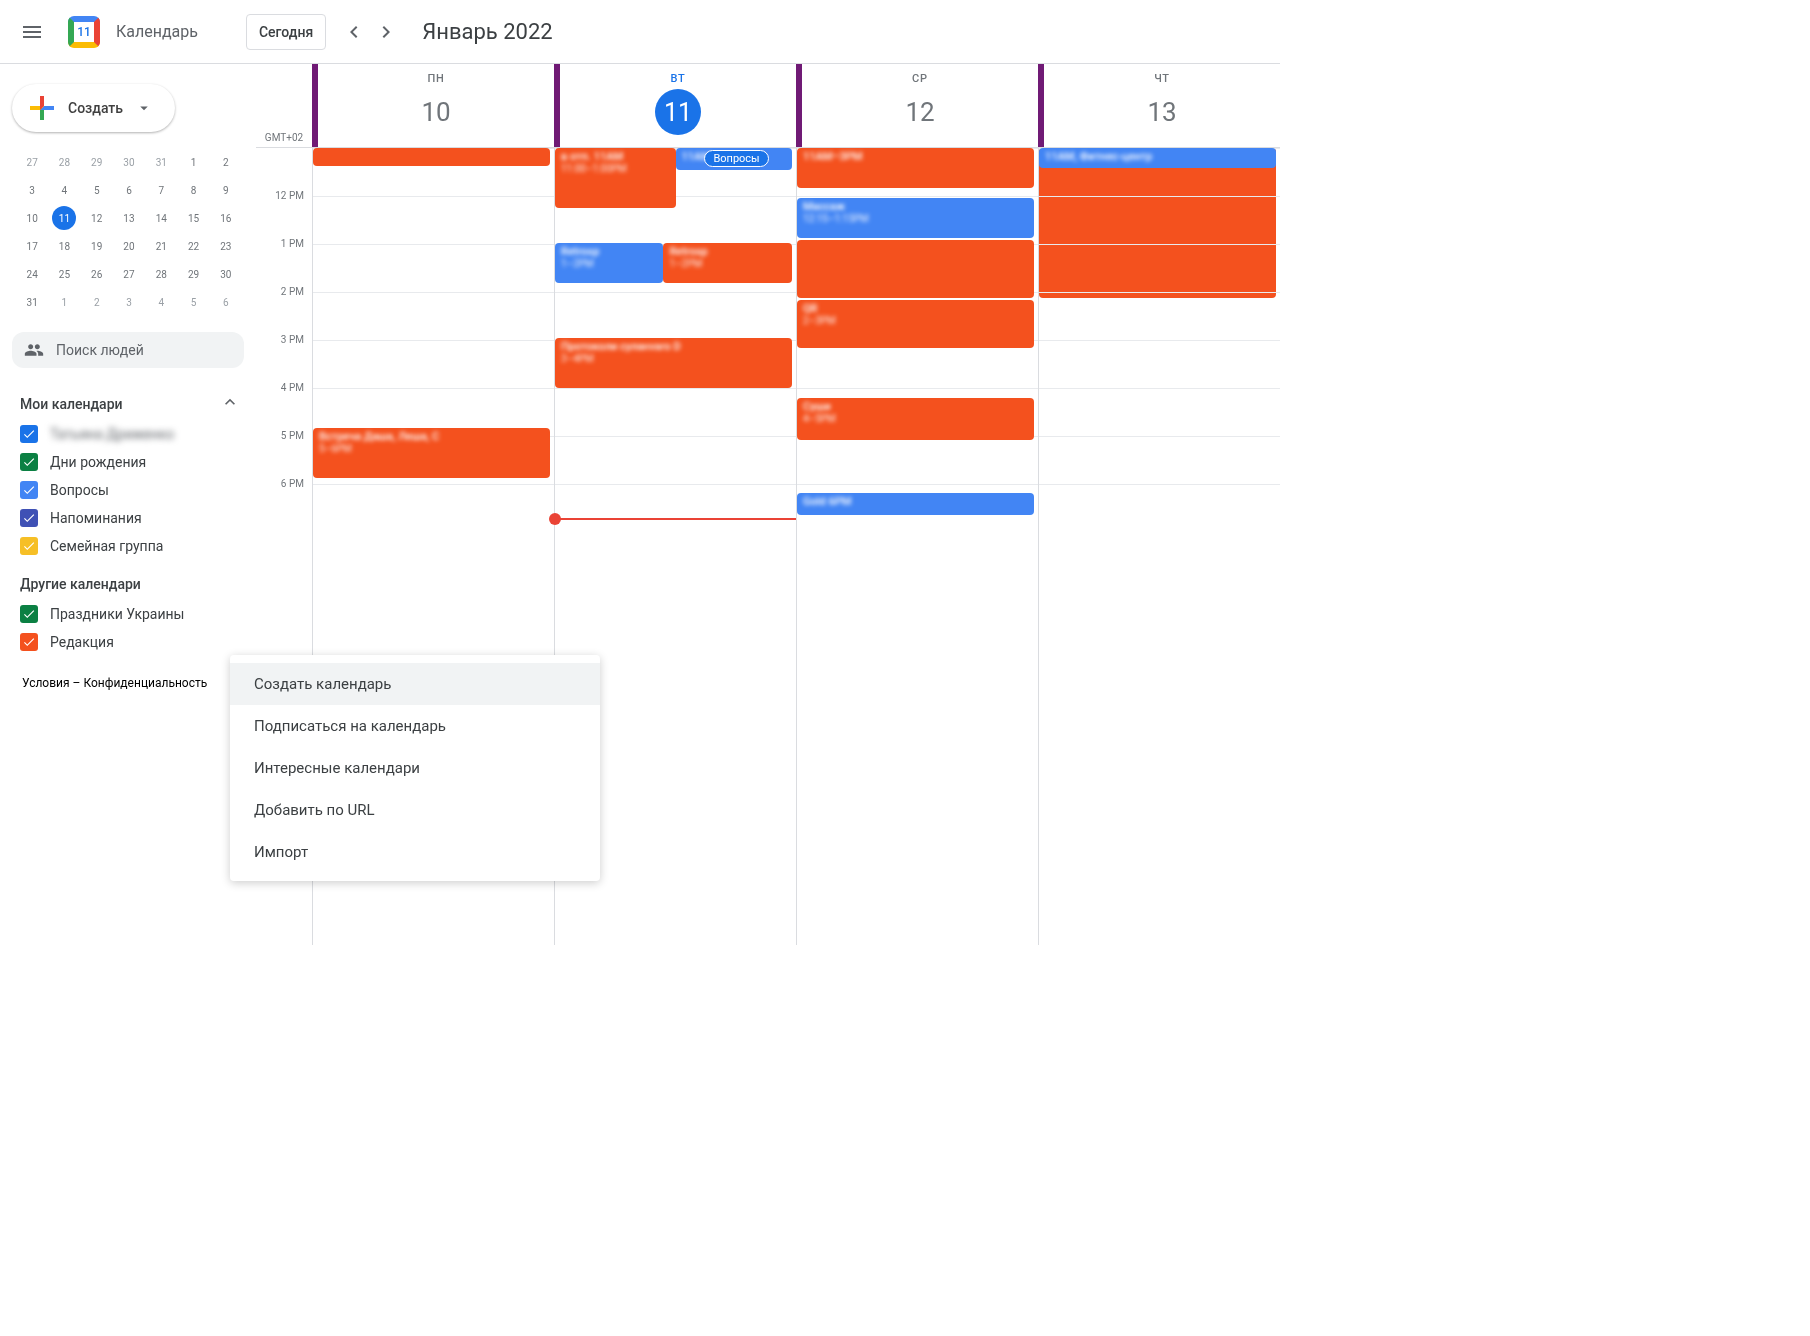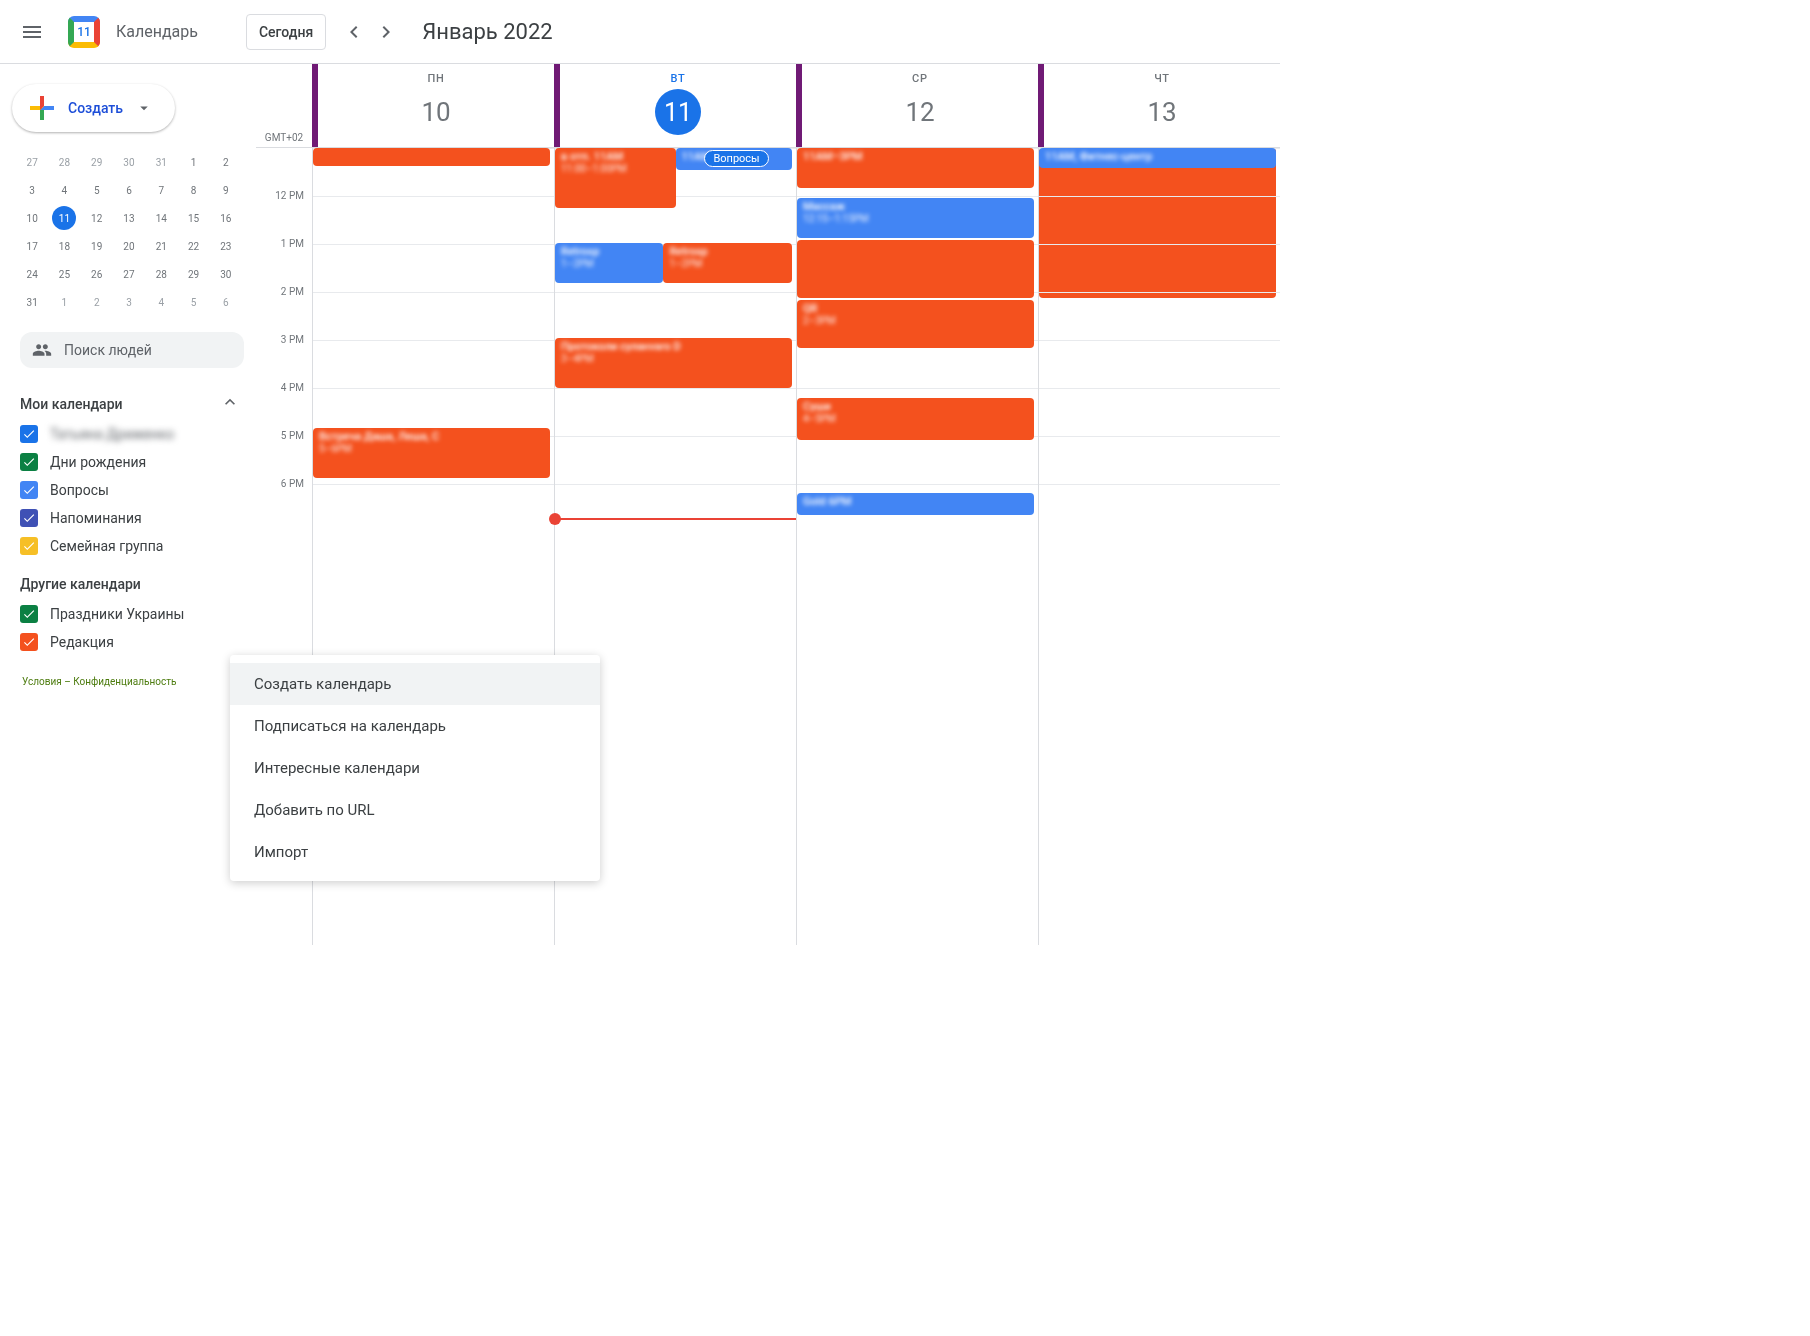--- a/index.html
+++ b/index.html
@@ -16,40 +16,40 @@
 .nav-arrows { display: flex; margin: 0 12px; }
 .nav-arrow { width: 32px; height: 32px; display: flex; align-items: center; justify-content: center; border-radius: 50%; cursor: pointer; color: #5f6368; }
 .period-title { font-size: 22px; color: #3c4043; margin-left: 8px; }
 
 
 .main { display: flex; height: calc(100% - 64px); }
 .sidebar { width: 256px; padding: 8px 0 0 8px; overflow: hidden; flex-shrink:0;}
 
 .create-btn { display: inline-flex; align-items: center; height: 48px; padding: 0 22px 0 12px; border-radius: 24px; box-shadow: 0 1px 3px rgba(0,0,0,0.2), 0 1px 2px rgba(0,0,0,0.12); background: #fff; cursor: pointer; margin: 12px 0 16px 4px;}
 .plus-icon { width: 36px; height: 36px; display:flex; align-items:center; justify-content:center;}
-.create-label { font-size: 14px; font-weight: 500; margin-left: 8px; color:#1d4ed8;}
+.create-label { font-size: 14px; font-weight: 500; margin-left: 8px; color:#404040;}
 .dropdown-caret { margin-left: 12px; color:#5f6368;}
 
 
 .mini-cal { padding: 0 14px 0 8px; }
 .mini-row { display: grid; grid-template-columns: repeat(7, 1fr); }
 .mini-cell { height: 24px; display: flex; align-items: center; justify-content: center; font-size: 10px; color: #70757a; cursor: pointer; border-radius: 50%; width:24px; margin: 2px auto;}
 .mini-cell.dim { color: #9aa0a6; }
 .mini-cell.today { background: #1a73e8; color: #fff; }
 
-.search-people { display: flex; align-items: center; height: 36px; margin: 16px 12px 16px 12px; padding: 0 12px; background: #f1f3f4; border-radius: 12px; color:#5f6368;}
+.search-people { display: flex; align-items: center; height: 36px; margin: 16px 12px 16px 4px; padding: 0 12px; background: #f1f3f4; border-radius: 12px; color:#5f6368;}
 .search-people .ph { margin-left: 12px; font-size: 14px; color:#5f6368;}
 
 .section-header { display: flex; align-items: flex-end; justify-content: space-between; padding: 8px 16px 8px 12px; font-size: 14px; font-weight: 500; cursor:pointer;}
 .cal-list { padding: 0 8px 8px 8px; }
 .cal-item { display: flex; align-items: center; height: 28px; padding: 0 4px; font-size: 14px; }
 .chk { width: 18px; height: 18px; border-radius: 3px; display:flex; align-items:center; justify-content:center; margin-right: 12px; flex-shrink:0;}
 .chk svg { color: #fff; }
 .blurred { filter: blur(3px); color:#5f6368;}
-.footer-links { font-size: 10px; color: #4d7c0f; padding: 12px 14px; }
+.footer-links { font-size: 12px; color: #000000; padding: 12px 14px; }
 
 
 .grid { flex: 1; display: flex; flex-direction: column; overflow: hidden;}
 .day-headers { display: flex; border-bottom: 1px solid #dadce0;}
 .tz-col { width: 56px; flex-shrink:0; display:flex; align-items:flex-end; justify-content:center; font-size:10px; color:#70757a; padding-bottom:4px;}
 .day-header { flex: 1; text-align: center; padding: 8px 0 12px; border-left: 6px solid #701a75;}
 .dow { font-size: 11px; font-weight: 500; color: #70757a; letter-spacing: 0.8px; text-transform: uppercase;}
 .dow.today { color: #1a73e8; }
 .dom { font-size: 26px; color: #70757a; margin-top: 4px; line-height: 46px;}
 .dom-badge { display: inline-flex; width: 46px; height: 46px; border-radius: 50%; background: #1a73e8; color: #fff; align-items:center; justify-content:center; font-size: 25px; margin-top:4px;}

